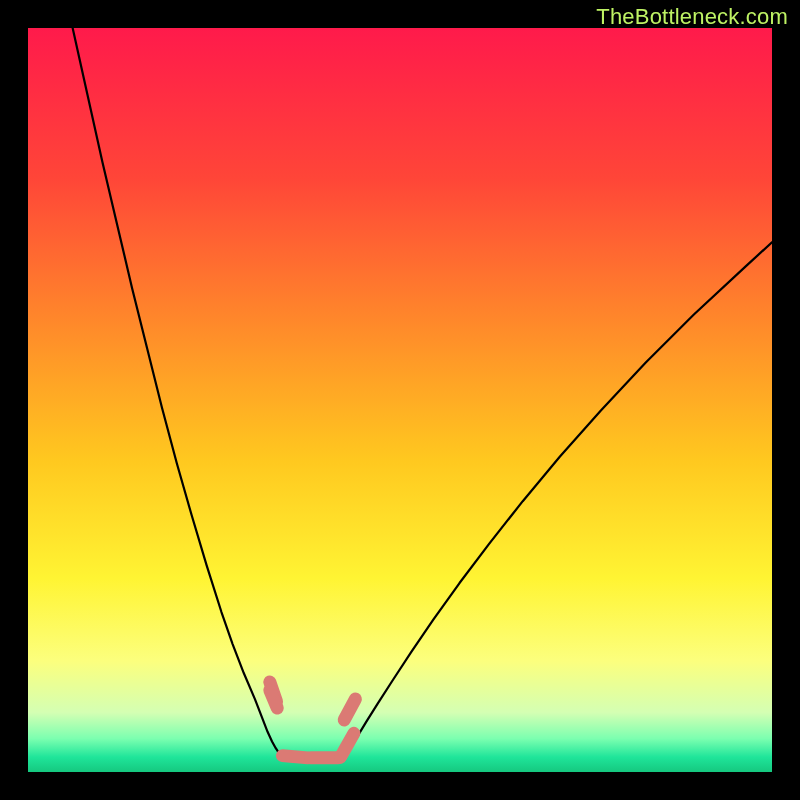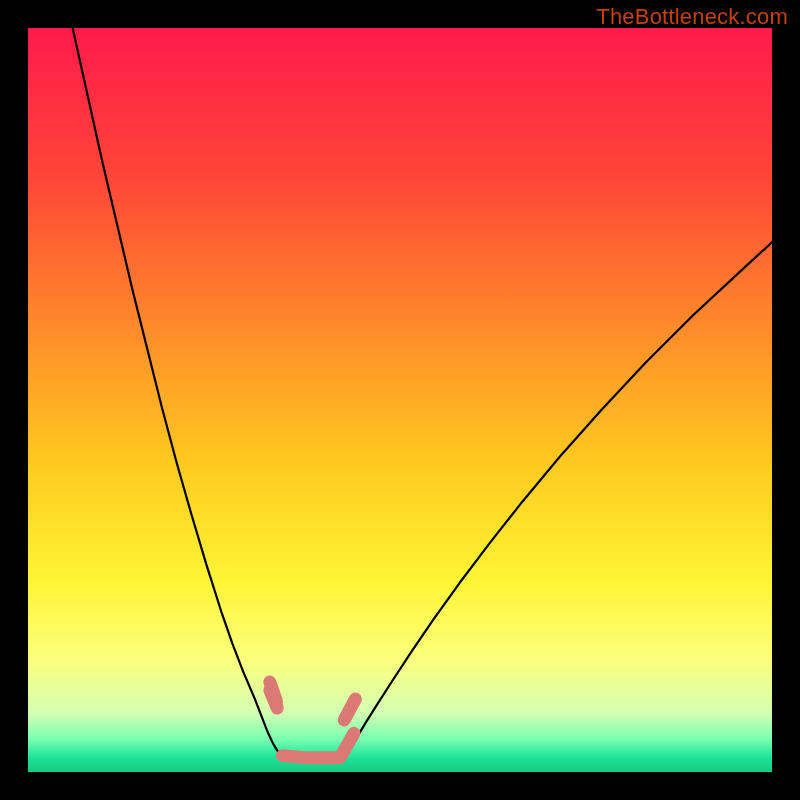--- a/index.html
+++ b/index.html
@@ -24,21 +24,21 @@
     top: 28px;
     left: 28px;
     width: 744px;
     height: 744px;
     overflow: hidden;
   }
   .watermark {
     position: absolute;
     top: 4px;
     right: 12px;
-    color: #c2410c;
+    color: #bef264;
     font-size: 22px;
     font-weight: 500;
     letter-spacing: 0.2px;
     z-index: 10;
   }
   svg { display: block; }
 </style>
 </head>
 <body>
 

